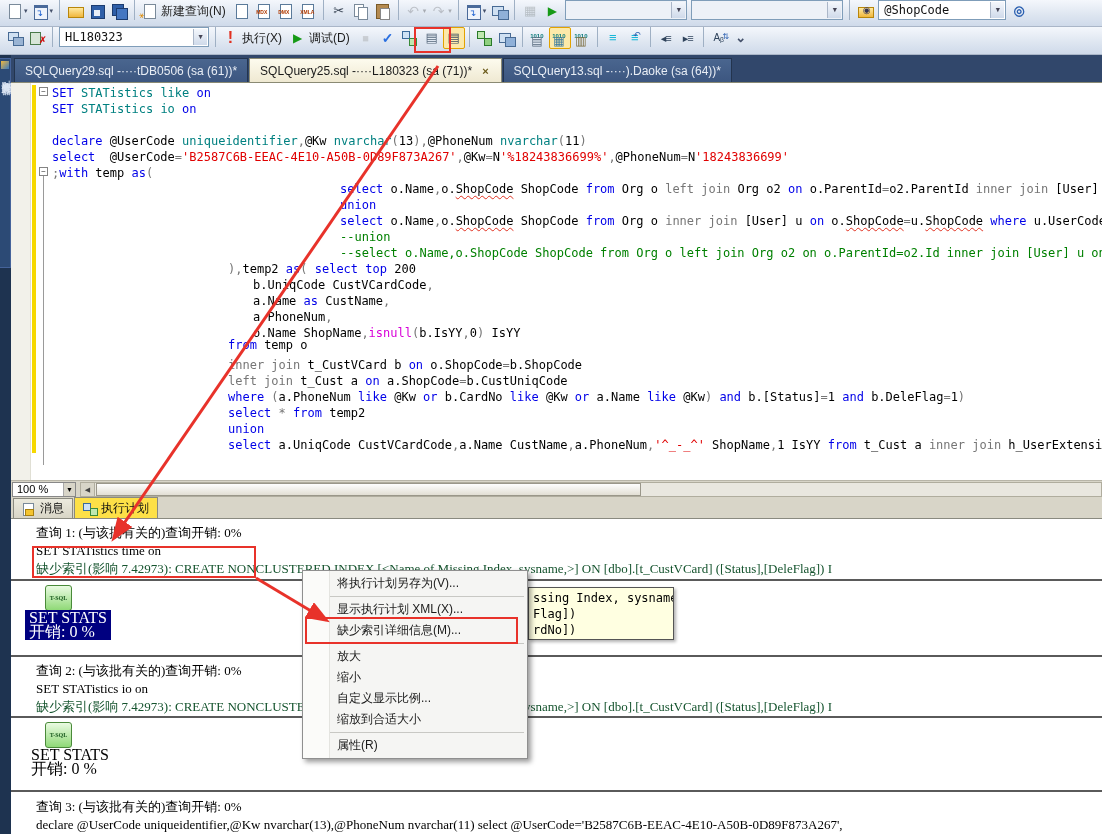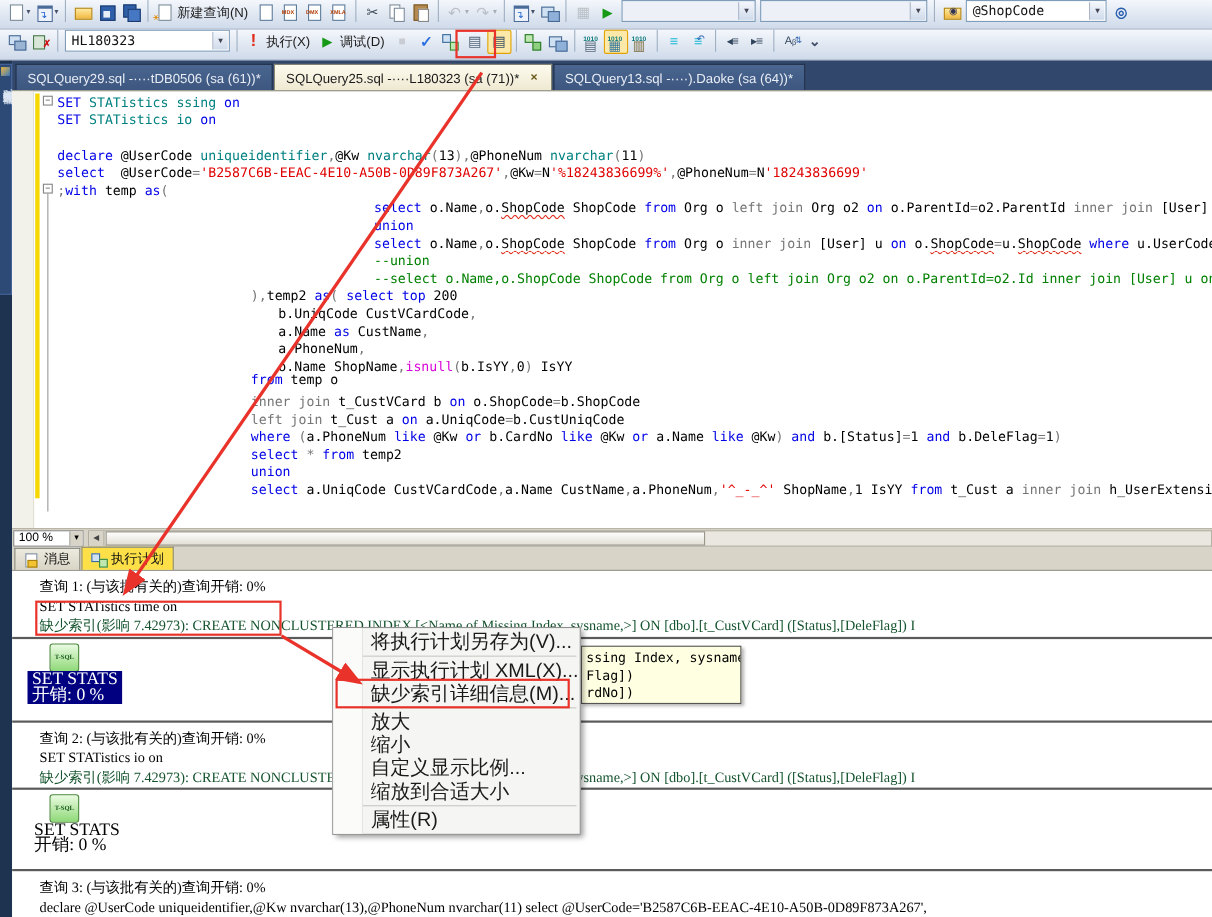--- a/index.html
+++ b/index.html
@@ -135,21 +135,21 @@
 
   
   #tooltip { position:absolute; left:528px; top:587px; width:146px; height:53px; background:#ffffe1; border:1px solid #555;
              box-shadow:2px 2px 3px rgba(0,0,0,.3); z-index:30; font-family:"DejaVu Sans Mono", monospace; font-size:12px;
              line-height:16px; padding:2px 4px; white-space:pre; overflow:hidden; }
 
   
   #ctxmenu { position:absolute; left:302px; top:570px; width:226px; background:#f5f5f3; border:1px solid #8f8f8f;
              box-shadow:3px 3px 5px rgba(0,0,0,.4); z-index:40; padding:2px 0; }
   #ctxmenu::before { content:""; position:absolute; left:0; top:0; bottom:0; width:26px; background:#fbfbf9; border-right:1px solid #e4e4e0; }
-  .mi { position:relative; height:21px; line-height:21px; padding-left:34px; font-size:18px; color:#1a1a1a; white-space:nowrap; }
+  .mi { position:relative; height:21px; line-height:21px; padding-left:34px; font-size:12px; color:#1a1a1a; white-space:nowrap; }
   .msep { border-top:1px solid #c8c8c4; margin:2px 3px 2px 3px; }
 
   
   .redrect { position:absolute; border:2px solid #e8322a; z-index:55; pointer-events:none; }
   #overlay { position:absolute; left:0; top:0; z-index:60; pointer-events:none; }
 </style>
 </head>
 <body>
 
 <div id="app">
@@ -346,39 +346,39 @@
     </div>
   </div>
 
   <div id="editor">
     <div id="gutter"></div>
     <div id="trackbar"></div>
     <div id="foldline"></div>
     <div class="foldbox" style="top:4px">−</div>
     <div class="foldbox" style="top:84px">−</div>
     <div id="code">
-        <div class="cl" style="top: 2px; left: 41px;"><span class="tk-k">SET </span><span class="tk-t">STATistics ssing </span><span class="tk-k">on</span></div>
+        <div class="cl" style="top: 2px; left: 41px;"><span class="tk-k">SET </span><span class="tk-t">STATistics like </span><span class="tk-k">on</span></div>
         <div class="cl" style="top: 18px; left: 41px;"><span class="tk-k">SET </span><span class="tk-t">STATistics io </span><span class="tk-k">on</span></div>
         <div class="cl" style="top: 34px; left: 41px;"></div>
         <div class="cl" style="top: 50px; left: 41px;"><span class="tk-k">declare </span><span class="tk-i">@UserCode </span><span class="tk-t">uniqueidentifier</span><span class="tk-g">,</span><span class="tk-i">@Kw </span><span class="tk-t">nvarchar</span><span class="tk-g">(</span><span class="tk-i">13</span><span class="tk-g">)</span><span class="tk-g">,</span><span class="tk-i">@PhoneNum </span><span class="tk-t">nvarchar</span><span class="tk-g">(</span><span class="tk-i">11</span><span class="tk-g">)</span></div>
         <div class="cl" style="top: 66px; left: 41px;"><span class="tk-k">select  </span><span class="tk-i">@UserCode</span><span class="tk-g">=</span><span class="tk-s">'B2587C6B-EEAC-4E10-A50B-0D89F873A267'</span><span class="tk-g">,</span><span class="tk-i">@Kw</span><span class="tk-g">=</span><span class="tk-i">N</span><span class="tk-s">'%18243836699%'</span><span class="tk-g">,</span><span class="tk-i">@PhoneNum</span><span class="tk-g">=</span><span class="tk-i">N</span><span class="tk-s">'18243836699'</span></div>
         <div class="cl" style="top: 82px; left: 41px;"><span class="tk-g">;</span><span class="tk-k">with </span><span class="tk-i">temp </span><span class="tk-k">as</span><span class="tk-g">(</span></div>
         <div class="cl" style="top: 98px; left: 329px;"><span class="tk-k">select </span><span class="tk-i">o.Name</span><span class="tk-g">,</span><span class="tk-i">o.</span><span class="tk-q">ShopCode</span><span class="tk-i"> ShopCode </span><span class="tk-k">from </span><span class="tk-i">Org o </span><span class="tk-g">left join </span><span class="tk-i">Org o2 </span><span class="tk-k">on </span><span class="tk-i">o.ParentId</span><span class="tk-g">=</span><span class="tk-i">o2.ParentId </span><span class="tk-g">inner join </span><span class="tk-i">[User] u </span></div>
         <div class="cl" style="top: 114px; left: 329px;"><span class="tk-k">union</span></div>
         <div class="cl" style="top: 130px; left: 329px;"><span class="tk-k">select </span><span class="tk-i">o.Name</span><span class="tk-g">,</span><span class="tk-i">o.</span><span class="tk-q">ShopCode</span><span class="tk-i"> ShopCode </span><span class="tk-k">from </span><span class="tk-i">Org o </span><span class="tk-g">inner join </span><span class="tk-i">[User] u </span><span class="tk-k">on </span><span class="tk-i">o.</span><span class="tk-q">ShopCode</span><span class="tk-g">=</span><span class="tk-i">u.</span><span class="tk-q">ShopCode</span><span class="tk-k"> where </span><span class="tk-i">u.UserCode</span></div>
         <div class="cl" style="top: 146px; left: 329px;"><span class="tk-c">--union</span></div>
         <div class="cl" style="top: 162px; left: 329px;"><span class="tk-c">--select o.Name,o.ShopCode ShopCode from Org o left join Org o2 on o.ParentId=o2.Id inner join [User] u on o2.</span></div>
         <div class="cl" style="top: 178px; left: 217px;"><span class="tk-g">),</span><span class="tk-i">temp2 </span><span class="tk-k">as</span><span class="tk-g">( </span><span class="tk-k">select top </span><span class="tk-i">200</span></div>
         <div class="cl" style="top: 194px; left: 242px;"><span class="tk-i">b.UniqCode CustVCardCode</span><span class="tk-g">,</span></div>
         <div class="cl" style="top: 210px; left: 242px;"><span class="tk-i">a.Name </span><span class="tk-k">as </span><span class="tk-i">CustName</span><span class="tk-g">,</span></div>
         <div class="cl" style="top: 226px; left: 242px;"><span class="tk-i">a.PhoneNum</span><span class="tk-g">,</span></div>
         <div class="cl" style="top: 242px; left: 242px;"><span class="tk-i">o.Name ShopName</span><span class="tk-g">,</span><span class="tk-m">isnull</span><span class="tk-g">(</span><span class="tk-i">b.IsYY</span><span class="tk-g">,</span><span class="tk-i">0</span><span class="tk-g">) </span><span class="tk-i">IsYY</span></div>
         <div class="cl" style="top: 254px; left: 217px;"><span class="tk-k">from </span><span class="tk-i">temp o</span></div>
         <div class="cl" style="top: 274px; left: 217px;"><span class="tk-g">inner join </span><span class="tk-i">t_CustVCard b </span><span class="tk-k">on </span><span class="tk-i">o.ShopCode</span><span class="tk-g">=</span><span class="tk-i">b.ShopCode</span></div>
-        <div class="cl" style="top: 290px; left: 217px;"><span class="tk-g">left join </span><span class="tk-i">t_Cust a </span><span class="tk-k">on </span><span class="tk-i">a.UniqCode</span><span class="tk-g">=</span><span class="tk-i">b.CustUniqCode</span></div>
+        <div class="cl" style="top: 290px; left: 217px;"><span class="tk-g">left join </span><span class="tk-i">t_Cust a </span><span class="tk-k">on </span><span class="tk-i">a.ShopCode</span><span class="tk-g">=</span><span class="tk-i">b.CustUniqCode</span></div>
         <div class="cl" style="top: 306px; left: 217px;"><span class="tk-k">where </span><span class="tk-g">(</span><span class="tk-i">a.PhoneNum </span><span class="tk-k">like </span><span class="tk-i">@Kw </span><span class="tk-k">or </span><span class="tk-i">b.CardNo </span><span class="tk-k">like </span><span class="tk-i">@Kw </span><span class="tk-k">or </span><span class="tk-i">a.Name </span><span class="tk-k">like </span><span class="tk-i">@Kw</span><span class="tk-g">) </span><span class="tk-k">and </span><span class="tk-i">b.[Status]</span><span class="tk-g">=</span><span class="tk-i">1 </span><span class="tk-k">and </span><span class="tk-i">b.DeleFlag</span><span class="tk-g">=</span><span class="tk-i">1</span><span class="tk-g">)</span></div>
         <div class="cl" style="top: 322px; left: 217px;"><span class="tk-k">select </span><span class="tk-g">* </span><span class="tk-k">from </span><span class="tk-i">temp2</span></div>
         <div class="cl" style="top: 338px; left: 217px;"><span class="tk-k">union</span></div>
         <div class="cl" style="top: 354px; left: 217px;"><span class="tk-k">select </span><span class="tk-i">a.UniqCode CustVCardCode</span><span class="tk-g">,</span><span class="tk-i">a.Name CustName</span><span class="tk-g">,</span><span class="tk-i">a.PhoneNum</span><span class="tk-g">,</span><span class="tk-s">'^_-_^'</span><span class="tk-i"> ShopName</span><span class="tk-g">,</span><span class="tk-i">1 IsYY </span><span class="tk-k">from </span><span class="tk-i">t_Cust a </span><span class="tk-g">inner join </span><span class="tk-i">h_UserExtension ue</span></div>
       </div>
   </div>
 
   <div id="zoombar">
     <div id="zoomcombo"><span>100 %</span><span class="arr">▼</span></div>
     <div id="hscroll">

